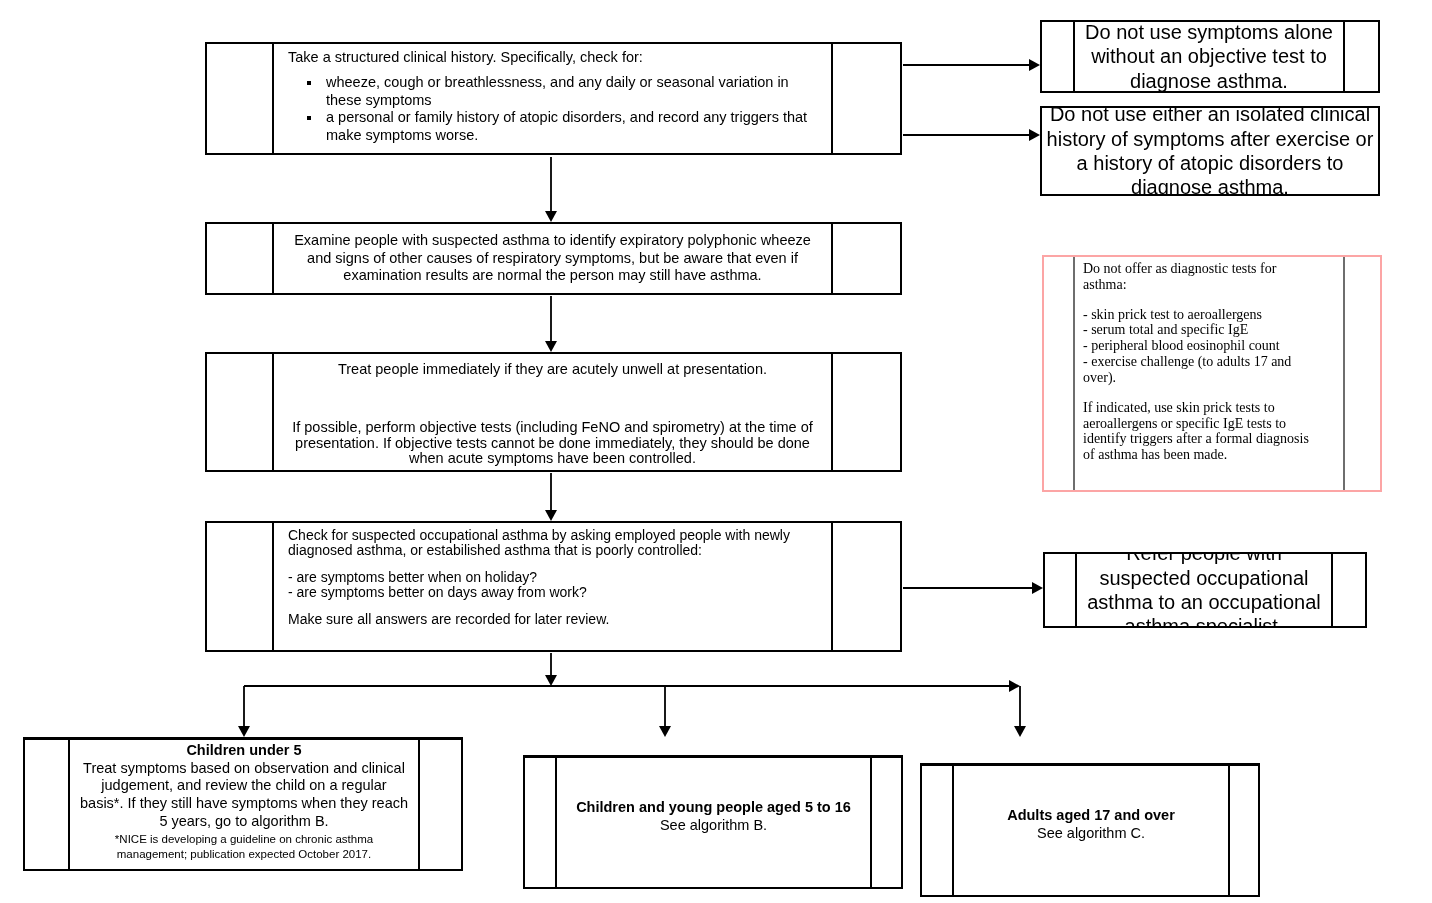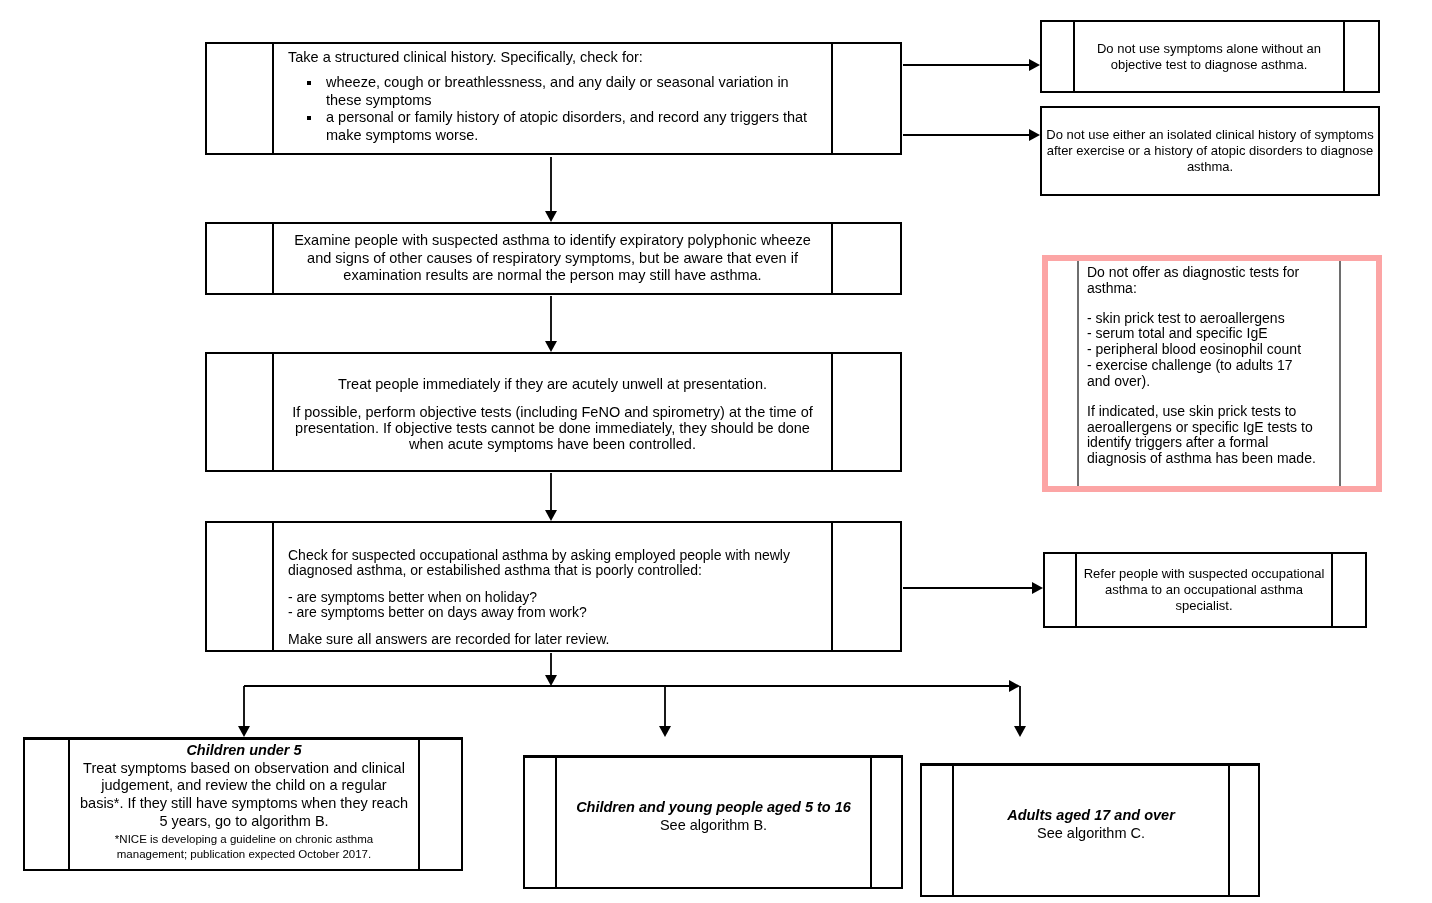--- a/index.html
+++ b/index.html
@@ -42,31 +42,31 @@
   .b1 .content { padding-top: 5px; }
   .b1 ul { margin: 8px 0 0 0; padding-left: 34px; list-style-type: square; }
   .b1 li { padding-left: 4px; }
 
   .b3 .content { font-size: 14.5px; line-height: 1.08; padding-top: 8px; }
   .b3 .gap { height: 13px; }
   .b4 .content { font-size: 14px; line-height: 1.1; padding-top: 5px; }
   .b4 .gap { height: 11px; }
 
   
-  .note .content { font-size: 13px; line-height: 1.22; padding: 3px 4px; }
-  .note3 { border: 6px solid #fca5a5; }
+  .note .content { font-size: 20px; line-height: 1.22; padding: 3px 4px; }
+  .note3 { border: 2px solid #fca5a5; font-family: Liberation Serif, serif; }
   .note3 .side.l { border-right: 2px solid #6e6e6e; }
   .note3 .side.r { border-left: 2px solid #6e6e6e; }
   .note3 .content { font-size: 14px; line-height: 1.13; padding: 4px 22px 4px 8px; justify-content: flex-start; }
   .note3 .gap { height: 14px; }
 
   
   .outcome { border-width: 3px 2px 2px 2px; }
   .outcome .content { font-size: 14.5px; line-height: 1.22; padding: 2px 10px; }
-  .outcome .ttl { font-weight: bold; font-style: italic; }
+  .outcome .ttl { font-weight: bold; }
   .outcome .fn { font-size: 11.5px; line-height: 1.3; margin-top: 2px; }
   .oc2 .content, .oc3 .content { justify-content: center; padding-bottom: 14px; }
 </style>
 </head>
 <body>
 
 <div class="canvas">
 
   <svg class="connectors" viewBox="0 0 1432 903">
     <g>
@@ -130,31 +130,31 @@
   <div class="box main ctr" style="left:205px; top:222px; width:697px; height:73px;">
     <div class="side l" style="width:67px"></div>
     <div class="content ctr">
       <p>Examine people with suspected asthma to identify expiratory polyphonic wheeze and signs of other causes of respiratory symptoms, but be aware that even if examination results are normal the person may still have asthma.</p>
     </div>
     <div class="side r" style="width:69px"></div>
   </div>
 
   <div class="box main b3" style="left:205px; top:352px; width:697px; height:120px;">
     <div class="side l" style="width:67px"></div>
-    <div class="content ctr" style="justify-content:center">
+    <div class="content ctr" style="justify-content:space-between">
       <p>Treat people immediately if they are acutely unwell at presentation.</p>
       <div class="gap"></div>
       <p>If possible, perform objective tests (including FeNO and spirometry) at the time of presentation. If objective tests cannot be done immediately, they should be done when acute symptoms have been controlled.</p>
     </div>
     <div class="side r" style="width:69px"></div>
   </div>
 
   <div class="box main b4" style="left:205px; top:521px; width:697px; height:131px;">
     <div class="side l" style="width:67px"></div>
-    <div class="content lft" style="justify-content:flex-end">
+    <div class="content lft" style="justify-content:flex-start">
       <p>Check for suspected occupational asthma by asking employed people with newly diagnosed asthma, or estabilished asthma that is poorly controlled:</p>
       <div class="gap"></div>
       <div class="ln">- are symptoms better when on holiday?</div>
       <div class="ln">- are symptoms better on days away from work?</div>
       <div class="gap"></div>
       <p>Make sure all answers are recorded for later review.</p>
     </div>
     <div class="side r" style="width:69px"></div>
   </div>
 

